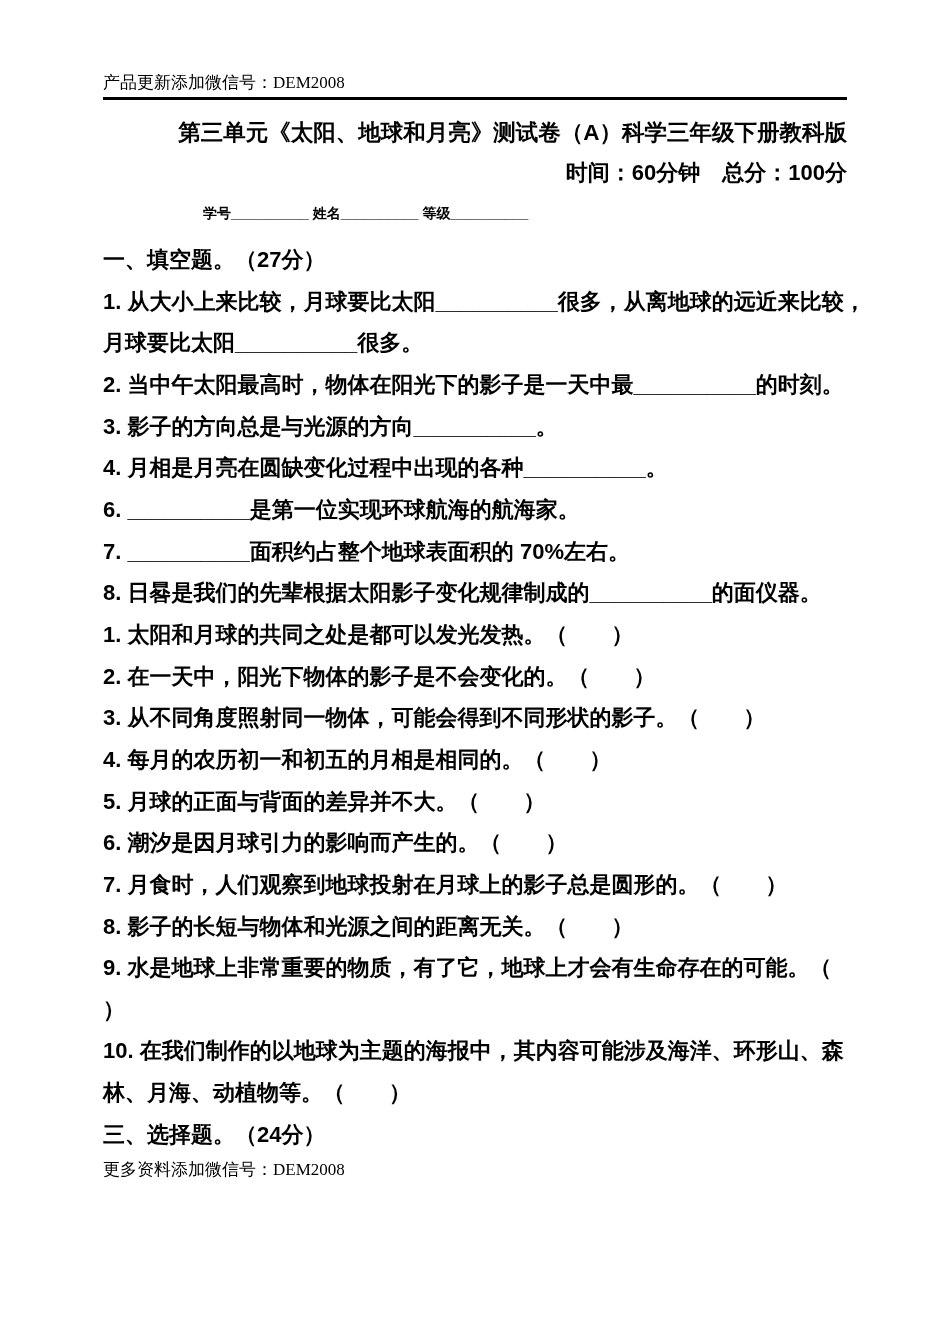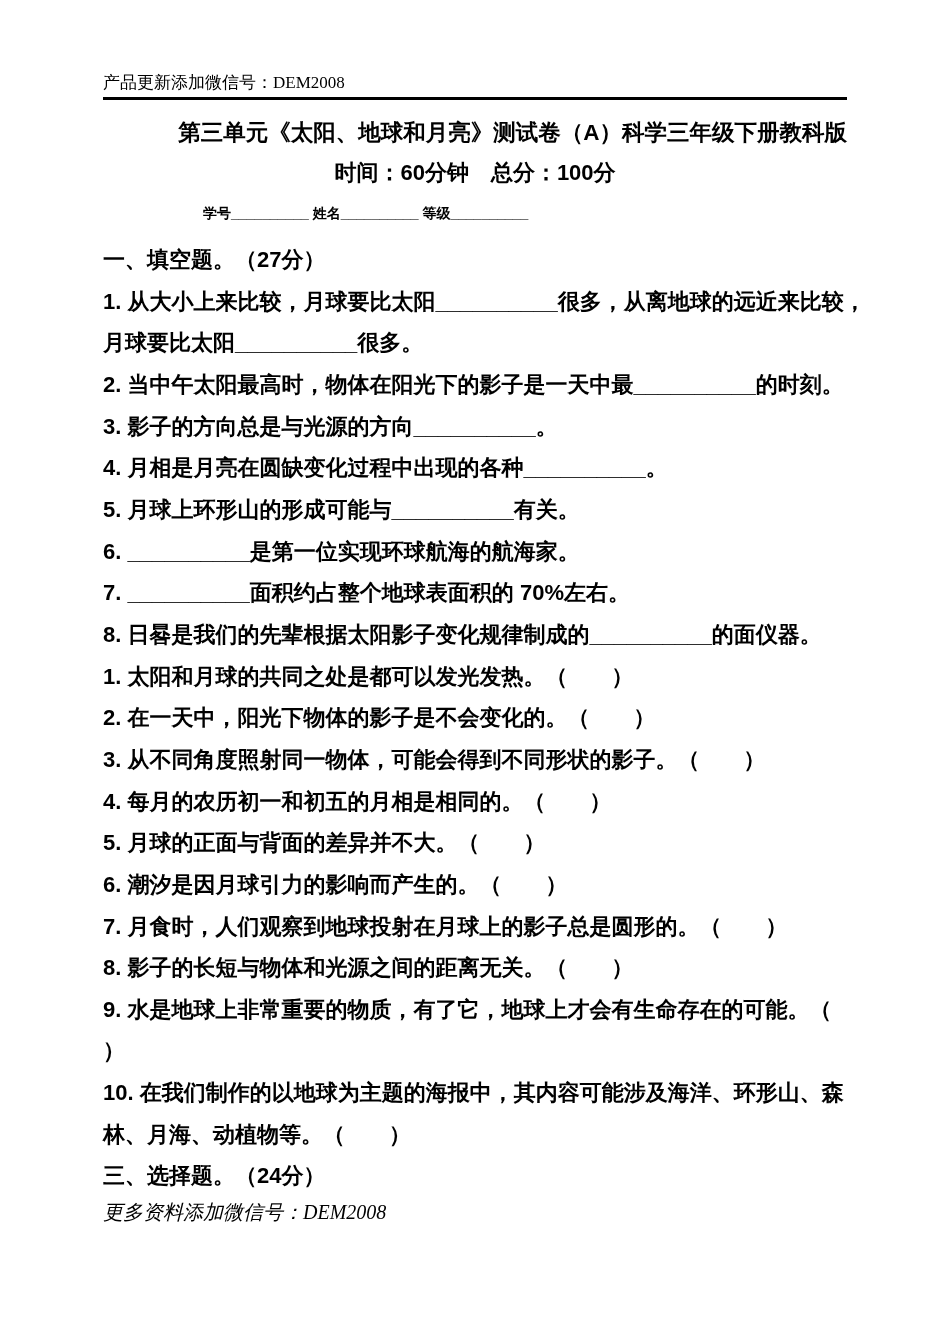--- a/index.html
+++ b/index.html
@@ -38,21 +38,21 @@
     font-weight: 700;
     line-height: 27px;
     text-align: right;
     white-space: pre;
   }
   .doc-subtitle {
     margin-top: 15px;
     font-size: 22px;
     font-weight: 700;
     line-height: 23px;
-    text-align: center;
+    text-align: right;
     white-space: pre;
   }
   .student-line {
     margin-top: 18px;
     padding-left: 100px;
     font-size: 14px;
     font-weight: 700;
     line-height: 23px;
     white-space: pre;
   }
@@ -61,25 +61,24 @@
   }
   .line {
     font-size: 22px;
     font-weight: 700;
     line-height: 41.66px;
     white-space: pre;
   }
   .footer-note {
     margin-top: 5px;
     font-family: "Liberation Serif", "DejaVu Serif", serif;
-    font-size: 20px;
+    font-size: 17px;
     font-weight: 400;
     line-height: 20px;
     white-space: pre;
-    font-style: italic;
   }
 </style>
 </head>
 <body>
 
 <div class="page">
 
   <div class="header-note">产品更新添加微信号：DEM2008</div>
   <div class="rule"></div>
 
@@ -87,21 +86,20 @@
   <div class="doc-subtitle">时间：60分钟　总分：100分</div>
   <div class="student-line">学号__________ 姓名__________ 等级__________</div>
 
   <div class="body-block">
     <div class="line">一、填空题。（27分）</div>
     <div class="line">1. 从大小上来比较，月球要比太阳__________很多，从离地球的远近来比较，</div>
     <div class="line">月球要比太阳__________很多。</div>
     <div class="line">2. 当中午太阳最高时，物体在阳光下的影子是一天中最__________的时刻。</div>
     <div class="line">3. 影子的方向总是与光源的方向__________。</div>
     <div class="line">4. 月相是月亮在圆缺变化过程中出现的各种__________。</div>
-    <div class="line">5. 月球上环形山的形成可能与__________有关。</div>
     <div class="line">6. __________是第一位实现环球航海的航海家。</div>
     <div class="line">7. __________面积约占整个地球表面积的 70%左右。</div>
     <div class="line">8. 日晷是我们的先辈根据太阳影子变化规律制成的__________的面仪器。</div>
     <div class="line">1. 太阳和月球的共同之处是都可以发光发热。（　　）</div>
     <div class="line">2. 在一天中，阳光下物体的影子是不会变化的。（　　）</div>
     <div class="line">3. 从不同角度照射同一物体，可能会得到不同形状的影子。（　　）</div>
     <div class="line">4. 每月的农历初一和初五的月相是相同的。（　　）</div>
     <div class="line">5. 月球的正面与背面的差异并不大。（　　）</div>
     <div class="line">6. 潮汐是因月球引力的影响而产生的。（　　）</div>
     <div class="line">7. 月食时，人们观察到地球投射在月球上的影子总是圆形的。（　　）</div>

